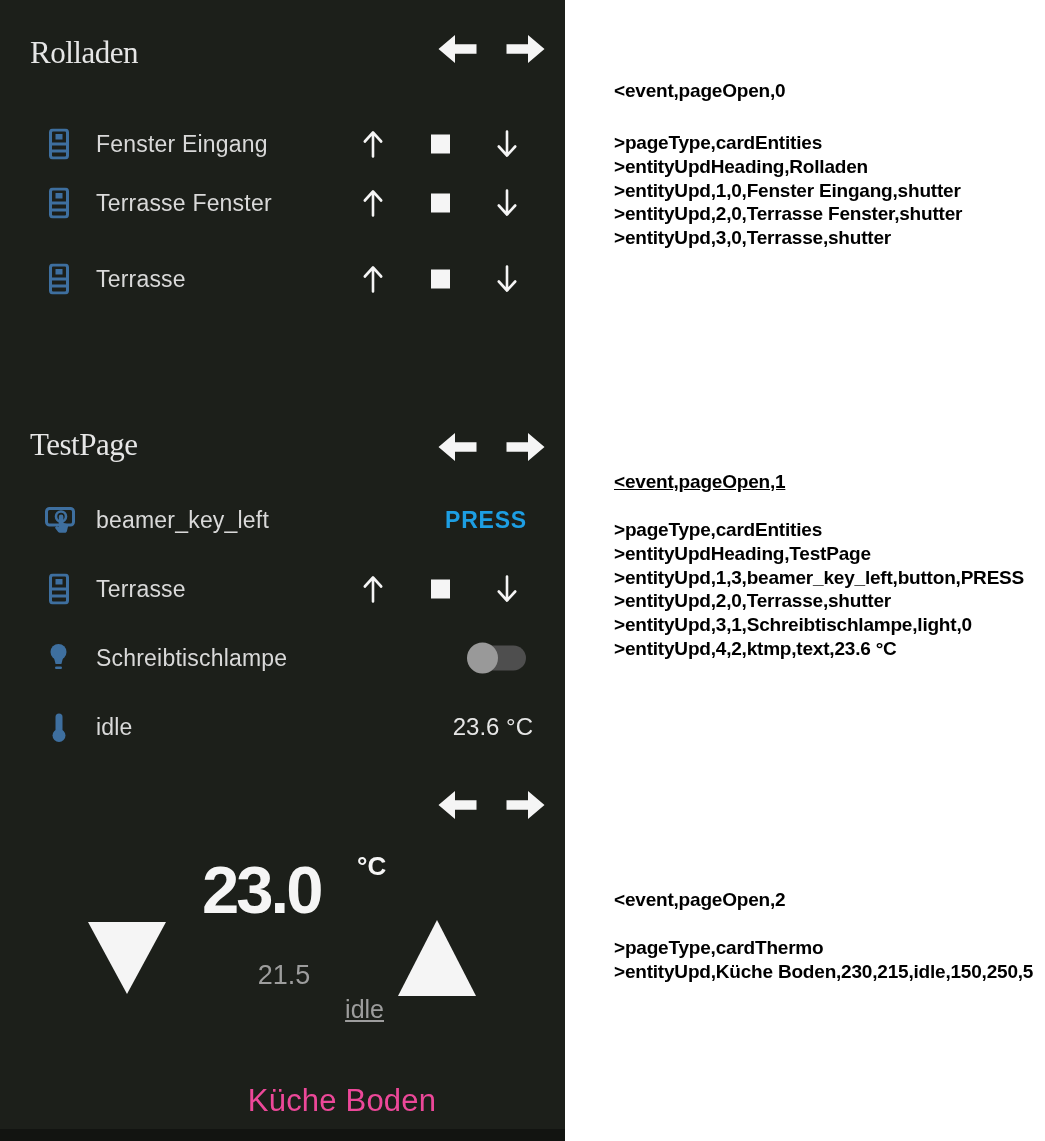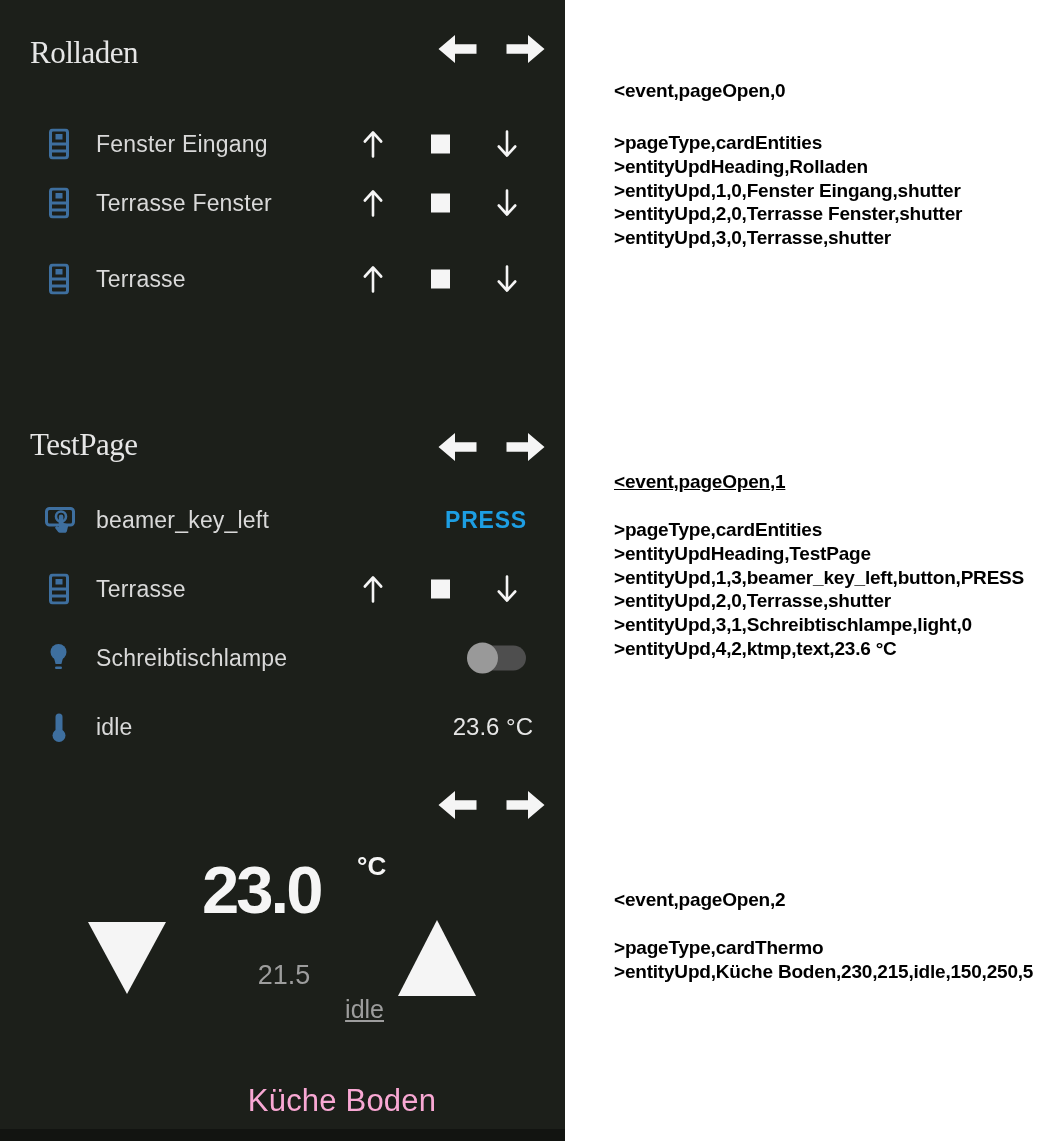--- a/index.html
+++ b/index.html
@@ -75,21 +75,21 @@
   .temp-target{
     position:absolute;left:184px;top:960px;width:200px;text-align:center;
     font-size:27px;color:var(--text-dim,#9d9d9d);
   }
   .temp-state{
     position:absolute;left:184px;top:995px;width:200px;text-align:right;
     font-size:25px;color:var(--text-dim,#9d9d9d);text-decoration:underline;
   }
   .thermo-title{
     position:absolute;left:0;top:1083px;width:684px;text-align:center;
-    font-size:31px;color:#f9a8d4;letter-spacing:0.2px;
+    font-size:31px;color:#ec4899;letter-spacing:0.2px;
   }
 
   
   .pevent,.plines{
     position:absolute;left:614px;color:var(--protocol-text,#000000);
     font-size:19px;font-weight:700;letter-spacing:-0.2px;white-space:nowrap;
   }
   .plines p{margin:0;line-height:23.8px;}
   .pevent{line-height:23.8px;}
   #pevent-1{top:79px;}  #plines-1{top:131px;}

